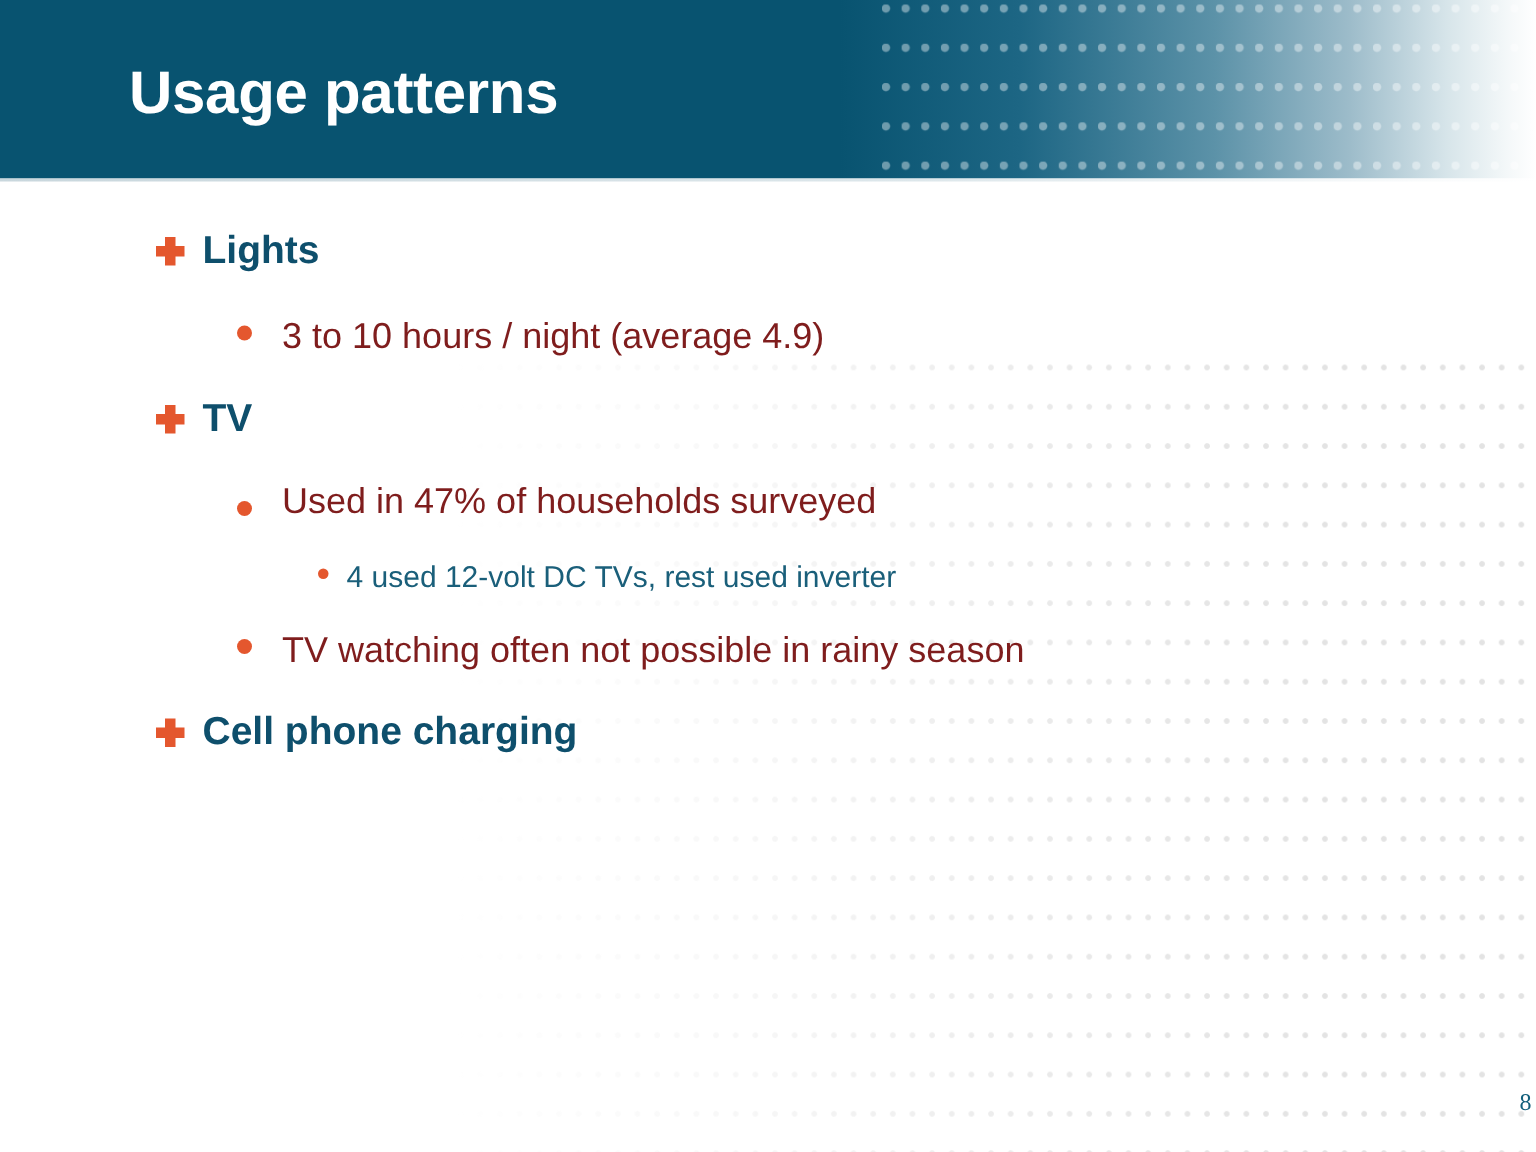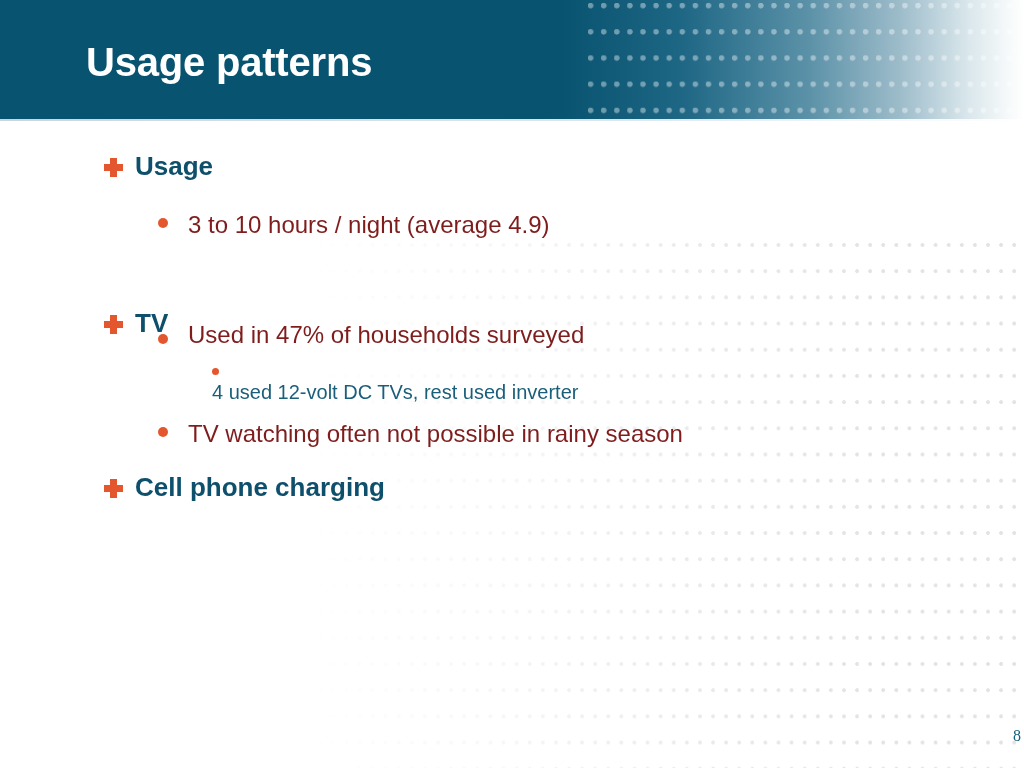--- a/index.html
+++ b/index.html
@@ -220,39 +220,39 @@
     <div class="header-dots"></div>
     <h1 class="slide-title">Usage patterns</h1>
   </div>
   <div class="header-rule"></div>
 
   <div class="content">
     <div class="body-dots"></div>
 
     <div class="bullet lvl1" style="top:32px;">
       <span class="marker"></span>
-      <span class="bullet-text">Usage</span>
+      <span class="bullet-text">Lights</span>
     </div>
 
     <div class="bullet lvl2" style="top:92px;">
       <span class="marker"></span>
       <span class="bullet-text">3 to 10 hours / night (average 4.9)</span>
     </div>
 
-    <div class="bullet lvl1" style="top:144px;margin-top:45px;">
+    <div class="bullet lvl1" style="top:144px;">
       <span class="marker"></span>
       <span class="bullet-text">TV</span>
     </div>
 
     <div class="bullet lvl2" style="top:202px;align-items:flex-end;">
       <span class="marker"></span>
       <span class="bullet-text">Used in 47% of households surveyed</span>
     </div>
 
-    <div class="bullet lvl3" style="top:254px;flex-direction:column;">
+    <div class="bullet lvl3" style="top:254px;">
       <span class="marker"></span>
       <span class="bullet-text">4 used 12-volt DC TVs, rest used inverter</span>
     </div>
 
     <div class="bullet lvl2" style="top:301px;">
       <span class="marker"></span>
       <span class="bullet-text">TV watching often not possible in rainy season</span>
     </div>
 
     <div class="bullet lvl1" style="top:353px;">

